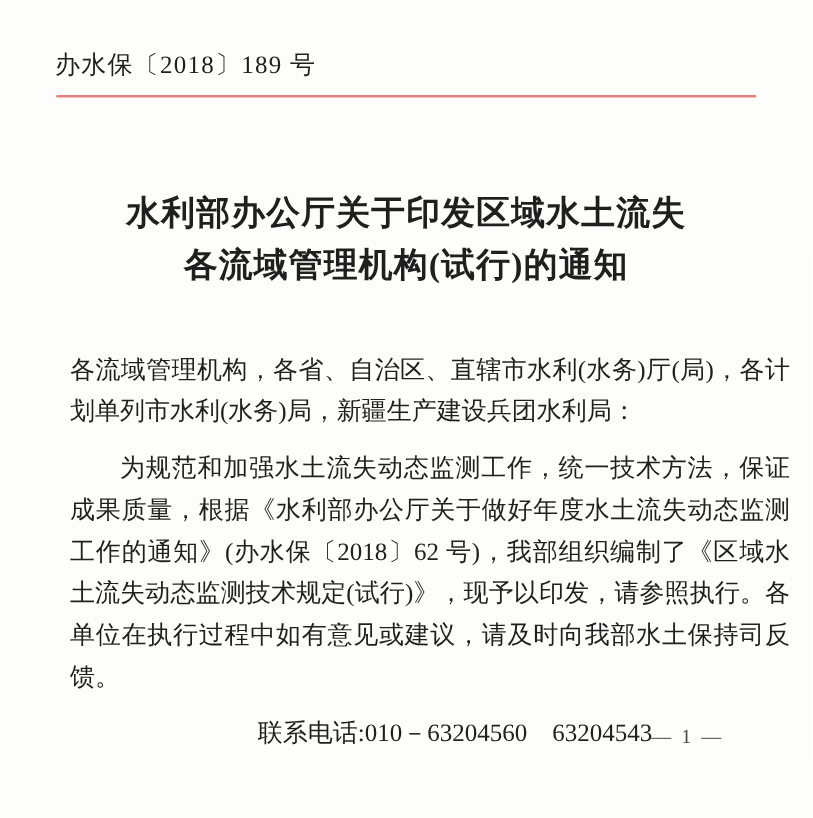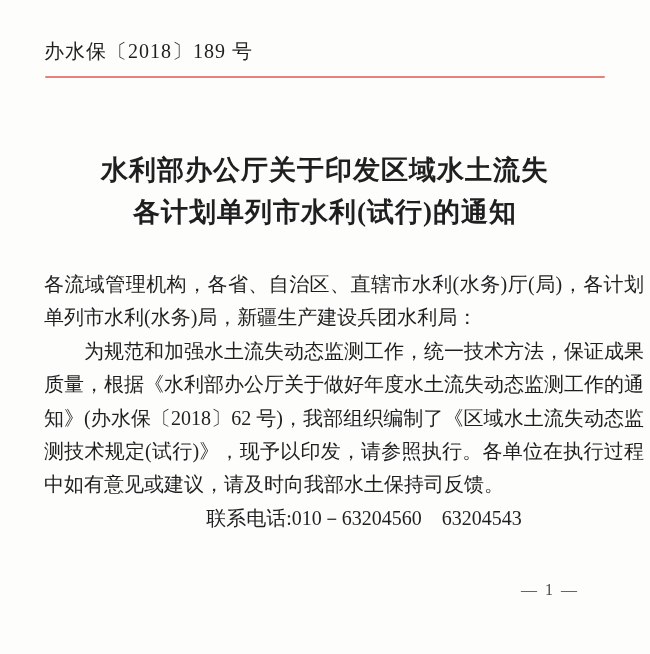--- a/index.html
+++ b/index.html
@@ -48,21 +48,21 @@
   .body-text {
     position: absolute;
     top: 268px;
     left: 44px;
     width: 600px;
     font-size: 20px;
     line-height: 33.4px;
     text-align: justify;
     text-justify: inter-ideograph;
   }
-  .body-text p { margin: 0; }
+  .body-text p { margin: 12px; }
   .para-indent { text-indent: 2em; }
   .contact-line { text-indent: 2em; text-align: center; white-space: nowrap; }
   .footer-page-number {
     position: absolute;
     top: 581px;
     left: 505px;
     width: 90px;
     text-align: center;
     font-size: 16px;
     color: #4a4a4a;
@@ -74,21 +74,21 @@
 <body>
 
 <div class="page">
 
   <div class="doc-number">办水保〔2018〕189 号</div>
 
   <div class="red-line" style="background-color: rgb(230, 130, 125);"></div>
 
   <h1 class="title">
     <span class="title-line">水利部办公厅关于印发区域水土流失</span>
-    <span class="title-line">各计划单列市水利(试行)的通知</span>
+    <span class="title-line">各流域管理机构(试行)的通知</span>
   </h1>
 
   <div class="body-text">
     <p class="salutation">各流域管理机构，各省、自治区、直辖市水利(水务)厅(局)，各计划单列市水利(水务)局，新疆生产建设兵团水利局：</p>
     <p class="para-indent">为规范和加强水土流失动态监测工作，统一技术方法，保证成果质量，根据《水利部办公厅关于做好年度水土流失动态监测工作的通知》(办水保〔2018〕62 号)，我部组织编制了《区域水土流失动态监测技术规定(试行)》，现予以印发，请参照执行。各单位在执行过程中如有意见或建议，请及时向我部水土保持司反馈。</p>
     <p class="contact-line">联系电话:010－63204560　63204543</p>
   </div>
 
   <div class="footer-page-number">— 1 —</div>
 

